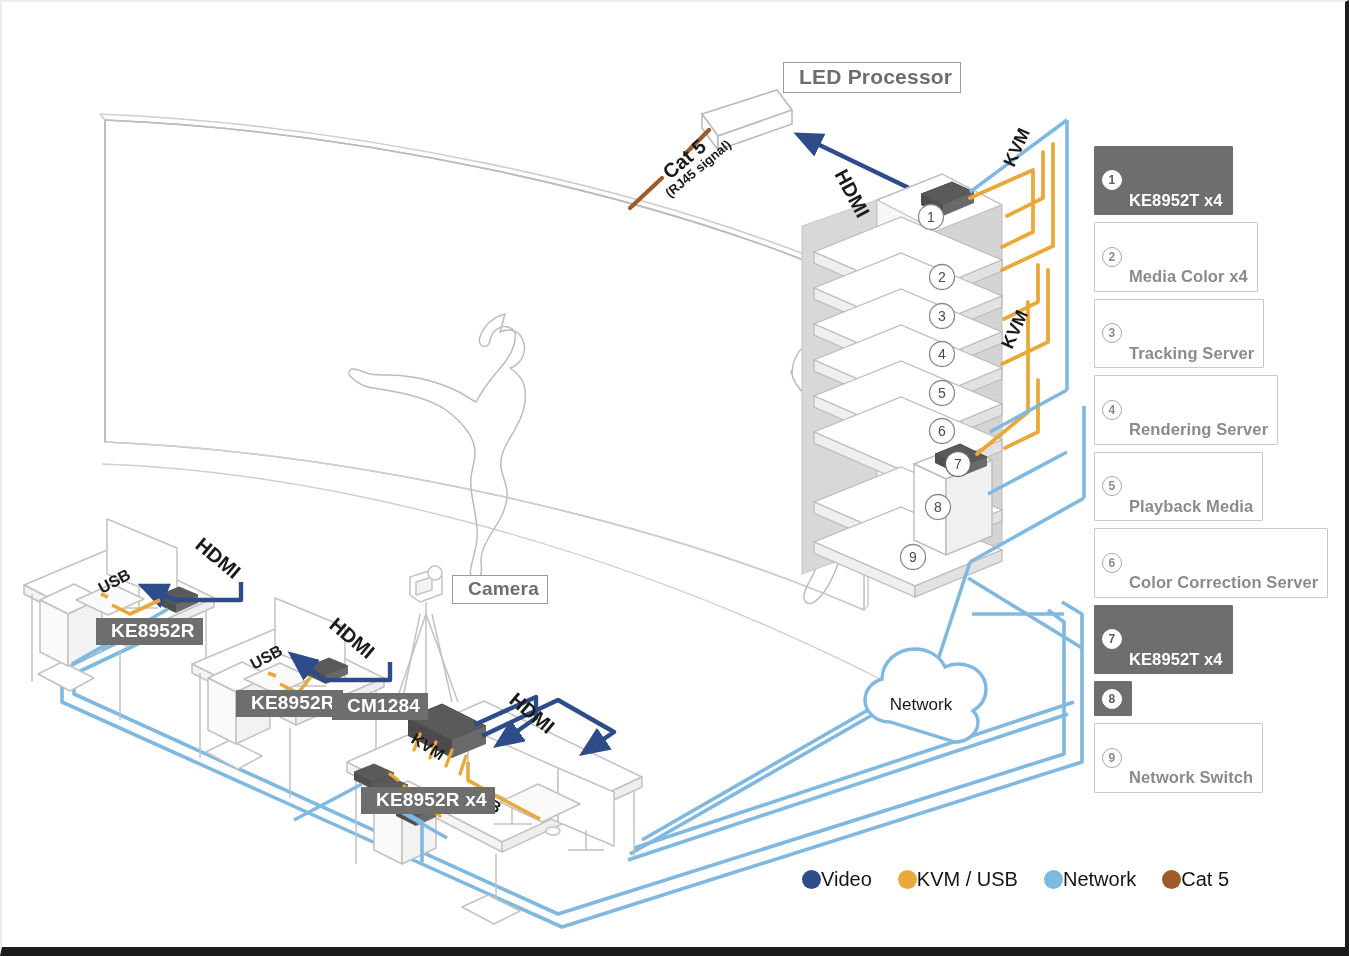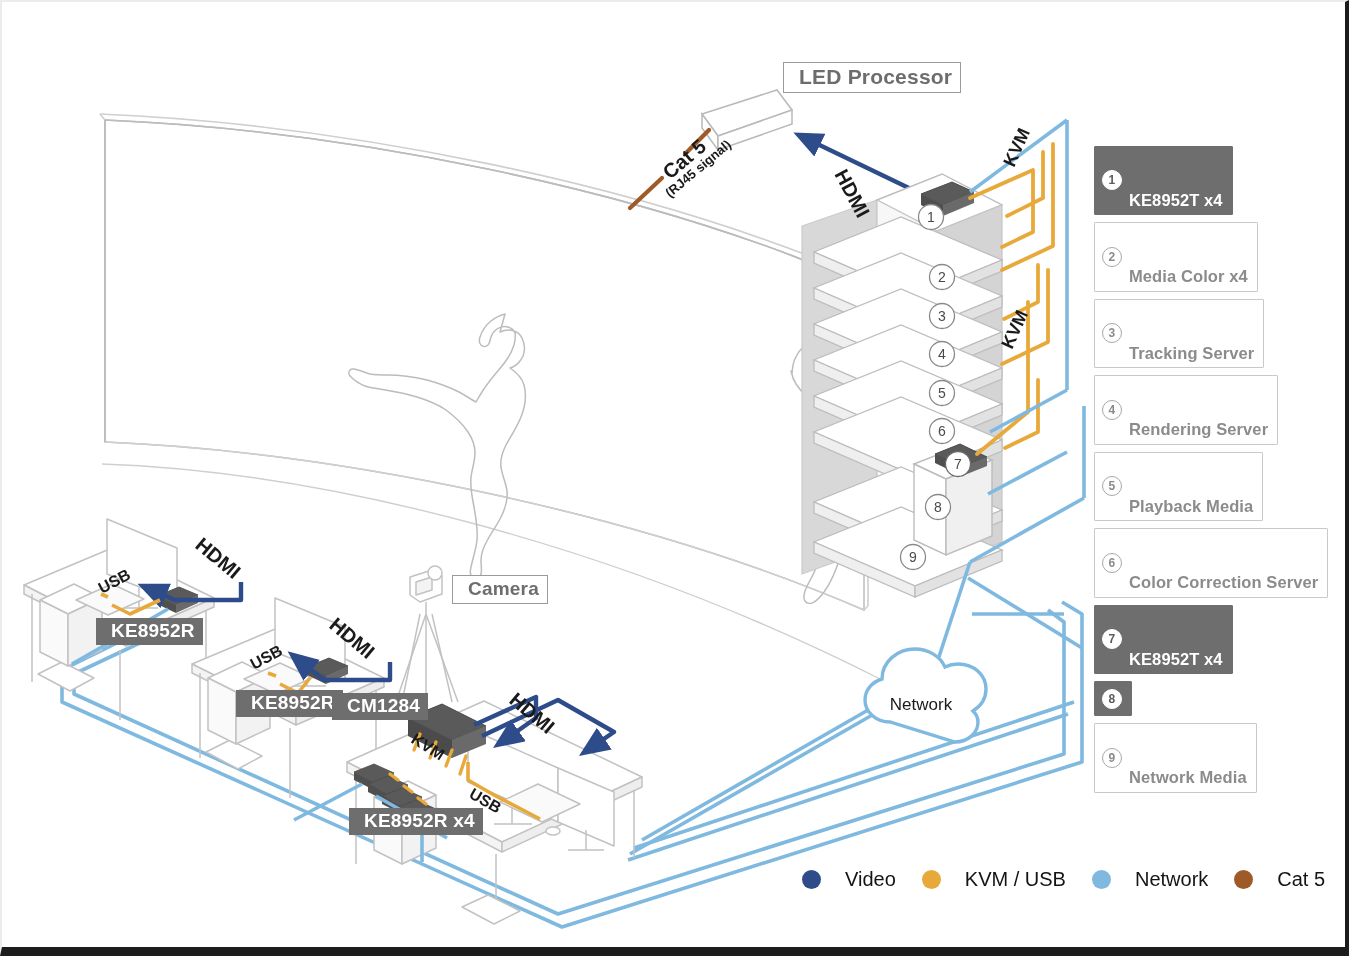--- a/index.html
+++ b/index.html
@@ -42,21 +42,21 @@
   .tag{
     position:absolute;background:#6e6e6e;color:#fff;
     font-size:19px;font-weight:bold;padding:2px 8px 3px 15px;
     white-space:nowrap;letter-spacing:.2px;
   }
   .tag.outline{background:#ffffff;border:1.5px solid #9a9a9a;color:#6d6d6d;}
   .tag.small{font-size:17px;}
 
   
   .key{position:absolute;left:800px;top:866px;display:flex;align-items:center;gap:26px;}
-  .key-entry{display:flex;align-items:center;gap:24px;font-size:20px;color:#141414;}
+  .key-entry{display:flex;align-items:center;gap:0;font-size:20px;color:#141414;}
   .key-dot{width:19px;height:19px;border-radius:50%;flex:none;}
 </style>
 </head>
 <body>
 
 <div id="stage">
 
   <svg id="svgroot" viewBox="0 0 1343 945">
     <defs>
       <marker id="navyArrow" markerWidth="7" markerHeight="7" refX="3.4" refY="3" orient="auto">
@@ -440,21 +440,21 @@
   <div class="tag outline" style="left:781px;top:60px;font-size:21px;">LED Processor</div>
 
   <div class="tag outline small" style="left:450px;top:573px;font-size:19px;">Camera</div>
 
   <div class="tag" style="left:94px;top:616px;">KE8952R</div>
 
   <div class="tag" style="left:234px;top:688px;">KE8952R</div>
 
   <div class="tag" style="left:330px;top:674px;margin-top:17px;">CM1284</div>
 
-  <div class="tag" style="left:347px;top:785px;margin-top:21px;">KE8952R x4</div>
+  <div class="tag" style="left:359px;top:785px;">KE8952R x4</div>
 
   <div class="legend-list">
 
     <div class="leg-item hl">
       <span class="leg-num">1</span>
       <span class="leg-lbl">KE8952T x4</span>
     </div>
 
     <div class="leg-item plain">
       <span class="leg-num">2</span>
@@ -485,21 +485,21 @@
       <span class="leg-num">7</span>
       <span class="leg-lbl">KE8952T x4</span>
     </div>
 
     <div class="leg-item hl two-line">
       <span class="leg-num">8</span>
     </div>
 
     <div class="leg-item plain">
       <span class="leg-num">9</span>
-      <span class="leg-lbl">Network Media</span>
+      <span class="leg-lbl">Network Switch</span>
     </div>
   </div>
 
   <div class="key">
     <div class="key-entry">
       <span class="key-dot" id="kd0" style="background: rgb(46, 76, 138);"></span>
       <span>Video</span>
     </div>
     <div class="key-entry">
       <span class="key-dot" id="kd1" style="background: rgb(232, 169, 59);"></span>

